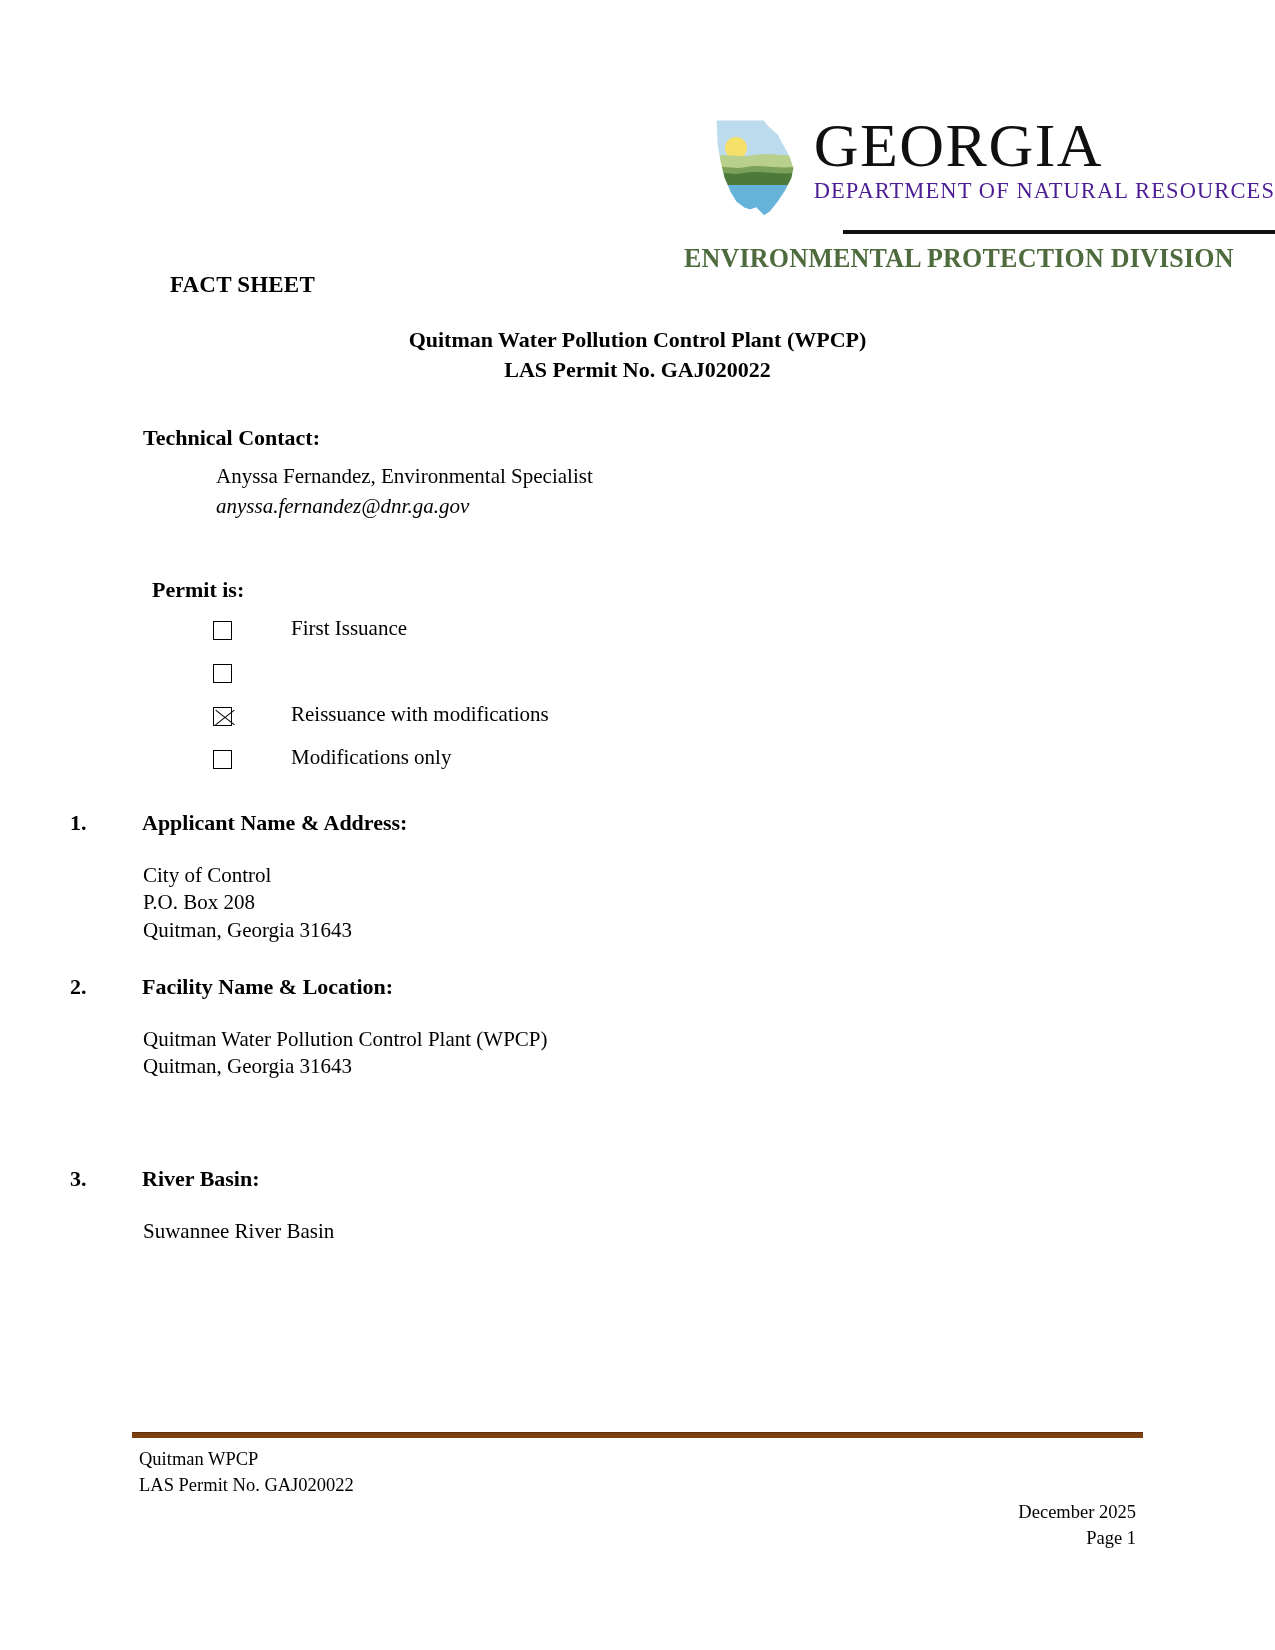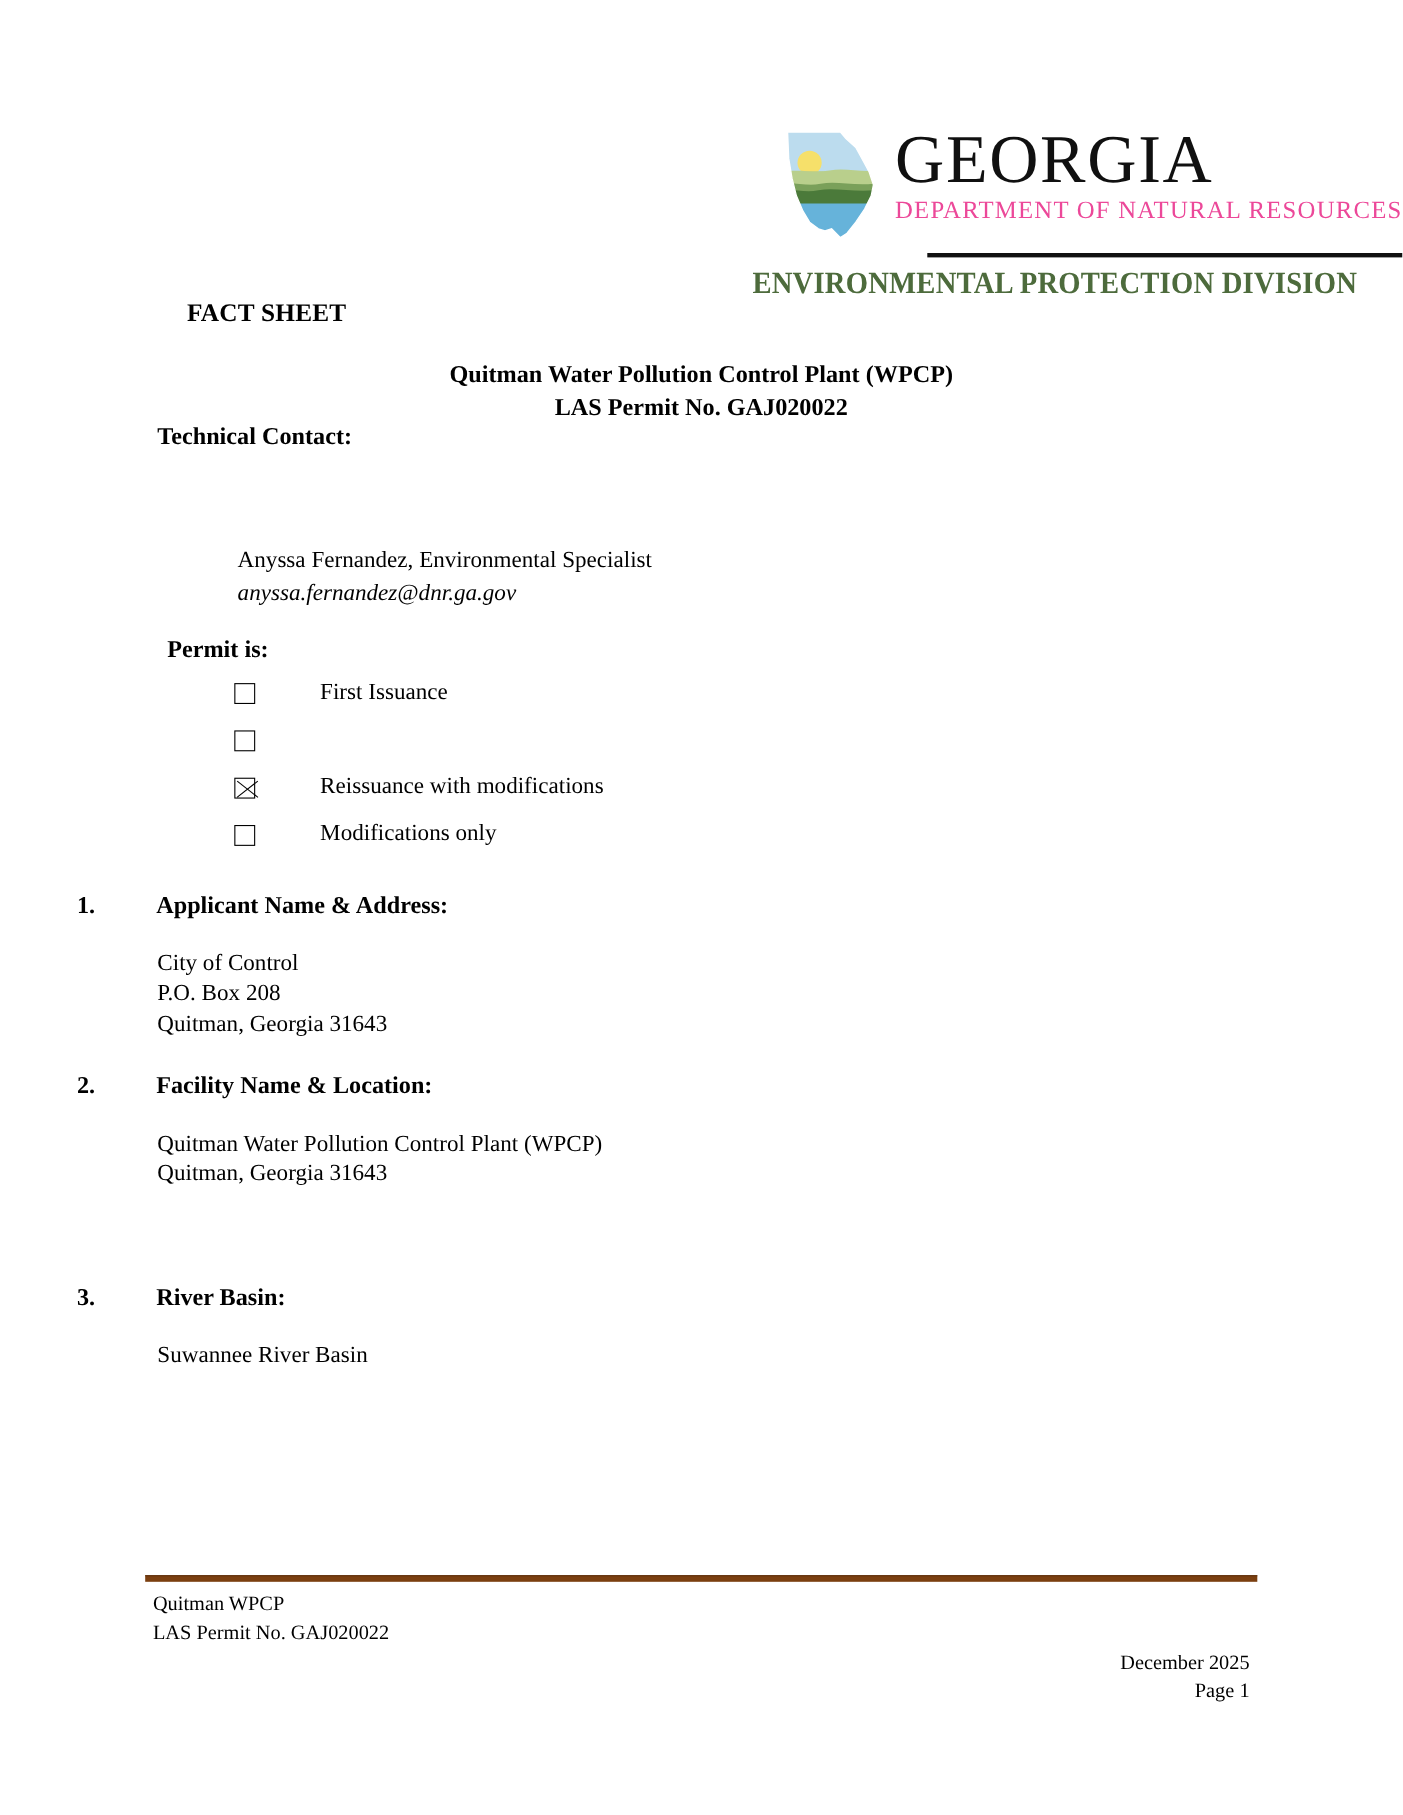--- a/index.html
+++ b/index.html
@@ -55,21 +55,21 @@
     font-size: 62px;
     line-height: 0.95;
     letter-spacing: 1.5px;
     color: #101010;
     font-weight: 400;
   }
   .logo-dnr {
     font-family: "Liberation Serif", "DejaVu Serif", serif;
     font-size: 22.5px;
     letter-spacing: 1.1px;
-    color: #ec4899;
+    color: #4c1d95;
     margin-top: 3px;
     white-space: nowrap;
   }
   .logo-rule {
     width: 432px;
     height: 4px;
     background: #111111;
     margin-top: 6px;
     margin-left: 108px;
   }
@@ -107,29 +107,28 @@
     line-height: 1.35;
   }
   .doc-title .line { display: block; }
 
   .section-label {
     position: absolute;
     font-size: 22px;
     font-weight: bold;
   }
 
-  .tech-contact-label { left: 143px; top: 384px; }
+  .tech-contact-label { left: 143px; top: 425px; }
 
   .tech-contact-body {
     position: absolute;
     left: 216px;
     top: 462px;
     font-size: 21px;
     line-height: 1.42;
-    margin-top: 32px;
   }
   .tech-contact-body .italic { font-style: italic; }
   .tech-contact-body div { white-space: nowrap; }
 
   .permit-is-label { left: 152px; top: 577px; }
 
   .checkbox-list {
     position: absolute;
     left: 213px;
     top: 616px;

